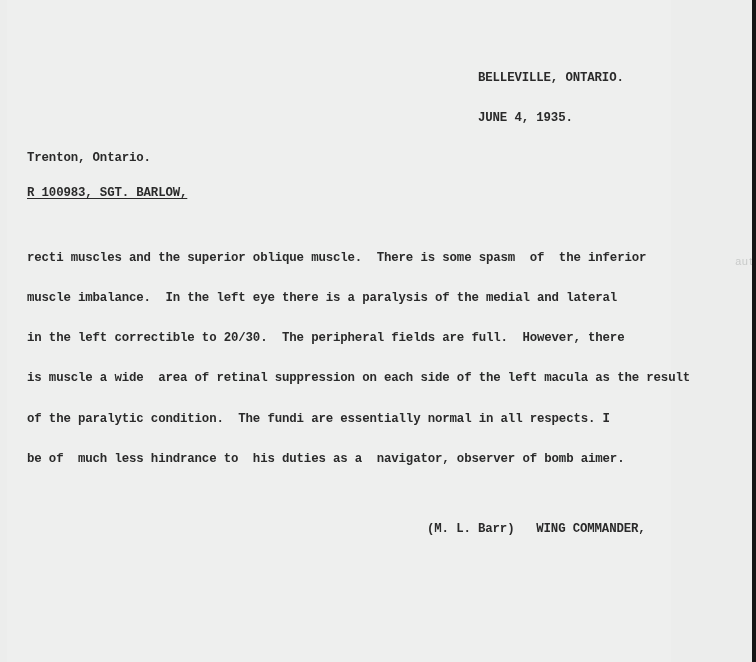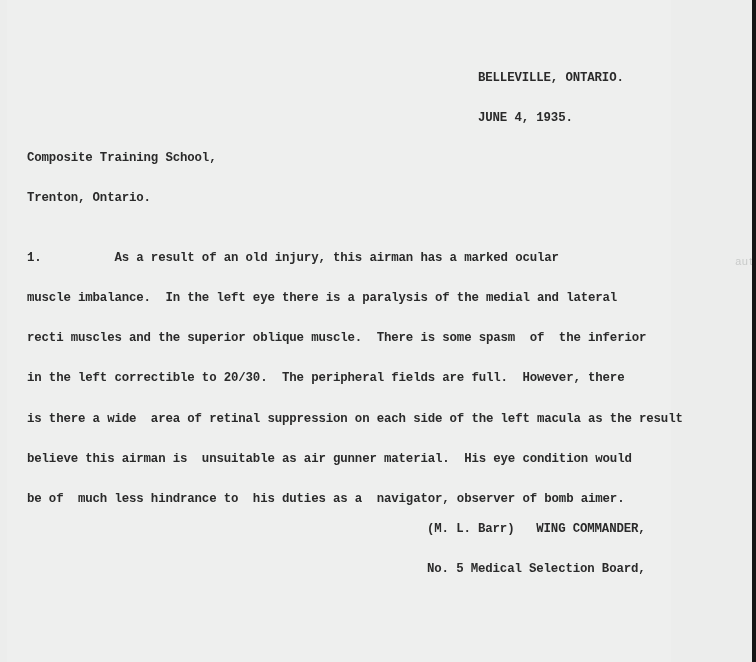--- a/index.html
+++ b/index.html
@@ -46,39 +46,37 @@
 <body>
 
 <div class="page">
 
   <div class="tw dateline">
     <span class="line">BELLEVILLE, ONTARIO.</span>
     <span class="line">JUNE 4, 1935.</span>
   </div>
 
   <div class="tw addressee">
-    <span class="line">Composite Training School,</span>
     <span class="line">Trenton, Ontario.</span>
   </div>
 
+  <div class="tw subject">R 100983, SGT. BARLOW,</div>
 
   <div class="tw para">
-    <span class="line">1.          As a result of an old injury, this airman has a marked ocular</span>
+    <span class="line">recti muscles and the superior oblique muscle.  There is some spasm  of  the inferior</span>
     <span class="line">muscle imbalance.  In the left eye there is a paralysis of the medial and lateral</span>
-    <span class="line">recti muscles and the superior oblique muscle.  There is some spasm  of  the inferior</span>
     <span class="line">in the left correctible to 20/30.  The peripheral fields are full.  However, there</span>
-    <span class="line">is there a wide  area of retinal suppression on each side of the left macula as the result</span>
-    <span class="line">believe this airman is  unsuitable as air gunner material.  His eye condition would</span>
+    <span class="line">is muscle a wide  area of retinal suppression on each side of the left macula as the result</span>
+    <span class="line">of the paralytic condition.  The fundi are essentially normal in all respects. I</span>
     <span class="line">be of  much less hindrance to  his duties as a  navigator, observer of bomb aimer.</span>
   </div>
 
   <div class="ghost">auti</div>
 
   <div class="tw signature">
     <span class="gap"></span>
     <span class="line">(M. L. Barr)   WING COMMANDER,</span>
-    <span class="line">No. 5 Medical Selection Board,</span>
     
     
   </div>
 
 </div>
 <div class="edge"></div>
 
 </body></html>

